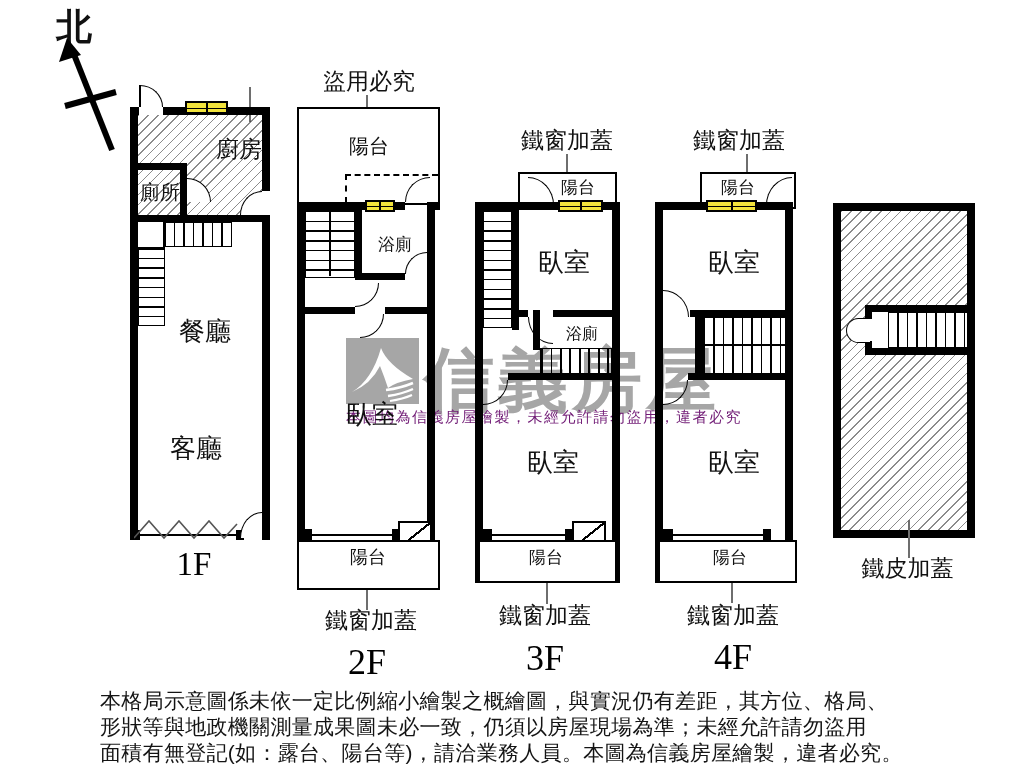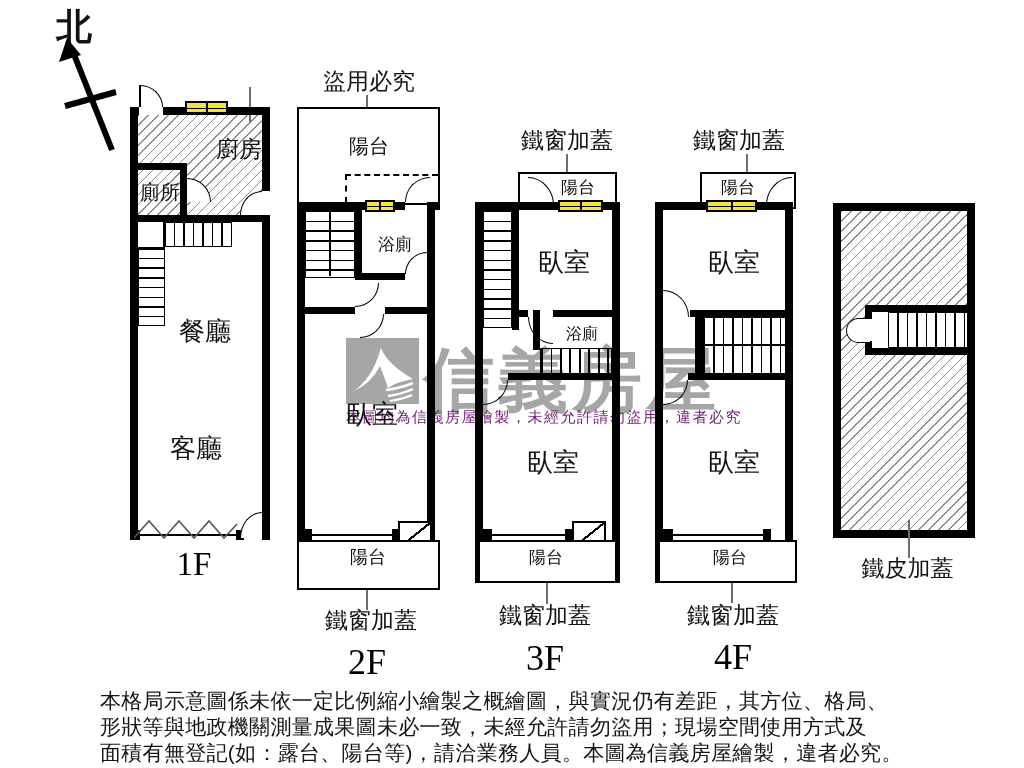--- a/index.html
+++ b/index.html
@@ -219,17 +219,17 @@
       <path d="M40,52 Q55,50 67,45" stroke="#fff" stroke-width="2.6" fill="none"></path>
       <path d="M42,58 Q56,56 67,51" stroke="#fff" stroke-width="2.4" fill="none"></path>
       <path d="M44,63 Q57,61 66,57" stroke="#fff" stroke-width="2.2" fill="none"></path>
     </svg>
     <span class="wm-brand">信義房屋</span>
     <span class="wm-notice">本圖均為信義房屋繪製，未經允許請勿盜用，違者必究</span>
   </div>
 
   <div id="disclaimer">
     <div>本格局示意圖係未依一定比例縮小繪製之概繪圖，與實況仍有差距，其方位、格局、</div>
-    <div>形狀等與地政機關測量成果圖未必一致，未經允許請勿盜用；現場空間使用方式及</div>
+    <div>形狀等與地政機關測量成果圖未必一致，仍須以房屋現場為準；未經允許請勿盜用</div>
     <div>面積有無登記(如：露台、陽台等)，請洽業務人員。本圖為信義房屋繪製，違者必究。</div>
   </div>
 
 </div>
 
 </body></html>

